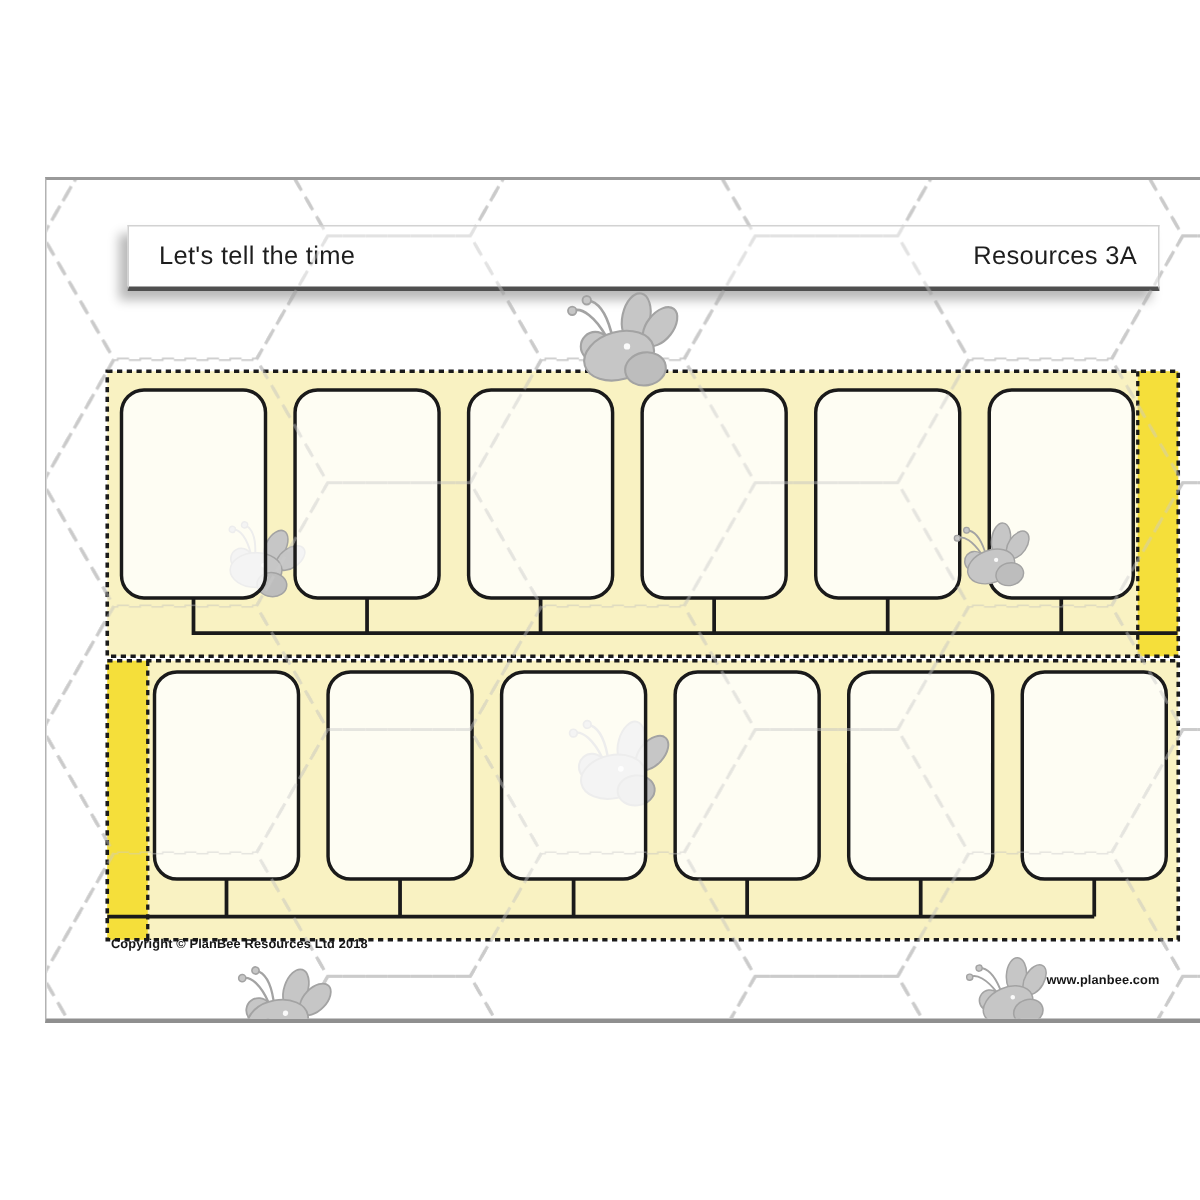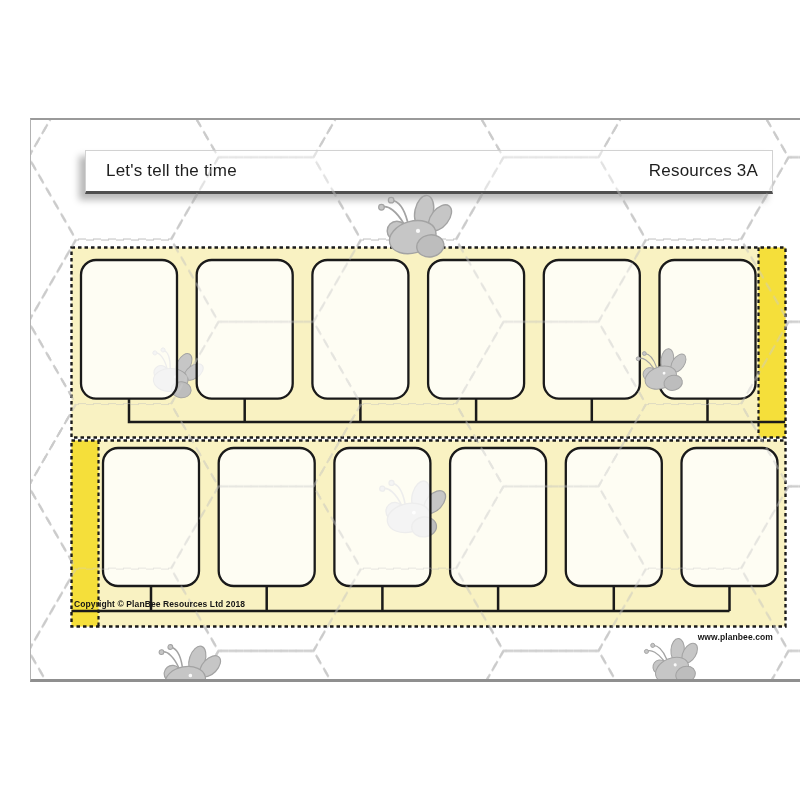--- a/index.html
+++ b/index.html
@@ -29,22 +29,22 @@
     background:rgba(255,255,255,0.82);
     border:1px solid #D2D2D2;border-bottom:3px solid #4F4F4F;
     box-shadow:-6px 6px 7px rgba(0,0,0,0.28);
     display:flex;justify-content:space-between;align-items:center;
     padding:0 14px 0 20px;
     font-size:17px;color:#1E1E1E;letter-spacing:.2px;
   }
   .footer-text{
     position:absolute;font-size:8.5px;font-weight:bold;color:#161616;letter-spacing:.1px;
   }
-  .copyright{left:43px;top:479px;text-align:center;}
-  .website{right:51px;top:512px;padding-left:16px;}
+  .copyright{left:43px;top:504px;text-align:center;}
+  .website{right:51px;top:528px;padding-left:16px;}
   .strip-bg{fill:var(--strip-fill);fill-opacity:.82;}
   .strip-border{fill:none;stroke:var(--outline);stroke-width:2.4;stroke-dasharray:3.5 3;}
   .tab{fill:var(--tab-fill);}
   .tab-divider{stroke:var(--outline);stroke-width:2.2;stroke-dasharray:3.5 3;}
   .card{fill:#FFFFFF;fill-opacity:.8;stroke:var(--outline);stroke-width:2.3;}
   .timeline{fill:none;stroke:var(--outline);stroke-width:2.5;}
   .hex-path{fill:none;stroke:var(--hexagon);stroke-width:2;stroke-dasharray:8 7;}
   .bee-shape{fill:var(--bee-fill);stroke:var(--bee-stroke);stroke-width:1.6;}
   .bee-dark2{fill:var(--bee-dark);}
   .bee-line{fill:none;stroke:var(--bee-stroke);stroke-width:2;stroke-linecap:round;}

